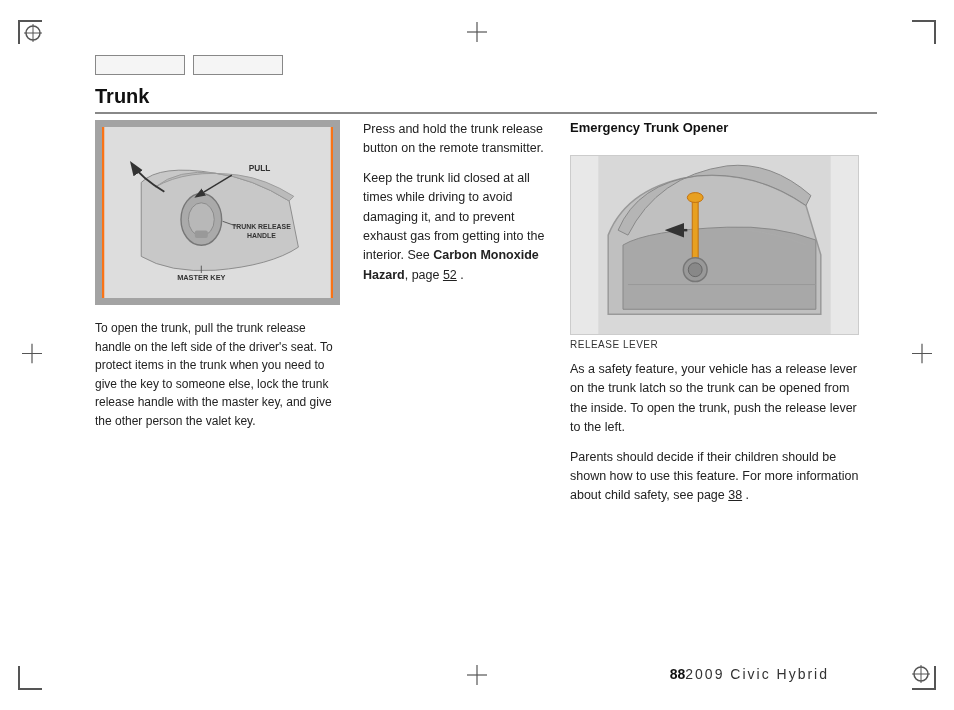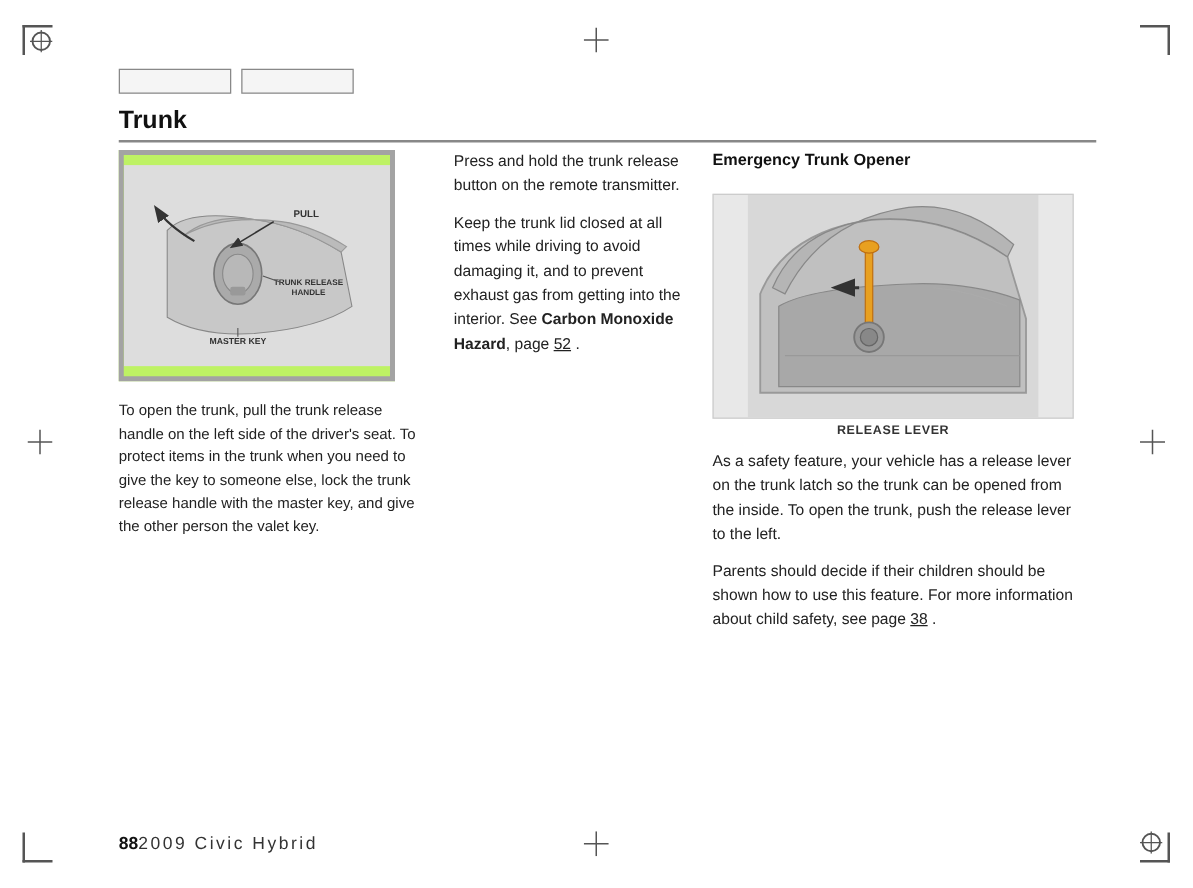--- a/index.html
+++ b/index.html
@@ -79,24 +79,24 @@
     }
 
     
     .col-left {
       width: 250px;
       flex-shrink: 0;
     }
 
     
     .trunk-illustration {
-      width: 221px;
+      width: 245px;
       height: 185px;
-      background: #bef264;
-      border: 4px solid #a3a3a3;
+      background: #f97316;
+      border: 7px solid #a3a3a3;
       position: relative;
       overflow: hidden;
     }
 
     
     .trunk-svg {
       width: 100%;
       height: 100%;
     }
 
@@ -152,23 +152,22 @@
       width: 100%;
       height: 180px;
       background: #e8e8e8;
       border: 1px solid #ccc;
       position: relative;
       overflow: hidden;
     }
 
     .release-lever-label {
       font-size: 10px;
-      font-weight: bold;
+      font-weight: normal;
       color: #333;
-      text-align: center;
       margin-top: 4px;
       letter-spacing: 0.5px;
     }
 
     .right-body-text {
       font-size: 12.5px;
       line-height: 1.55;
       color: #222;
       margin-top: 10px;
     }
@@ -178,21 +177,21 @@
     }
 
     
     .footer {
       position: absolute;
       bottom: 28px;
       left: 95px;
       right: 95px;
       display: flex;
       align-items: center;
-      justify-content: flex-start;
+      justify-content: flex-end;
     }
 
     .page-num {
       font-size: 14px;
       font-weight: bold;
       color: #111;
     }
 
     .footer-title {
       font-size: 14px;

